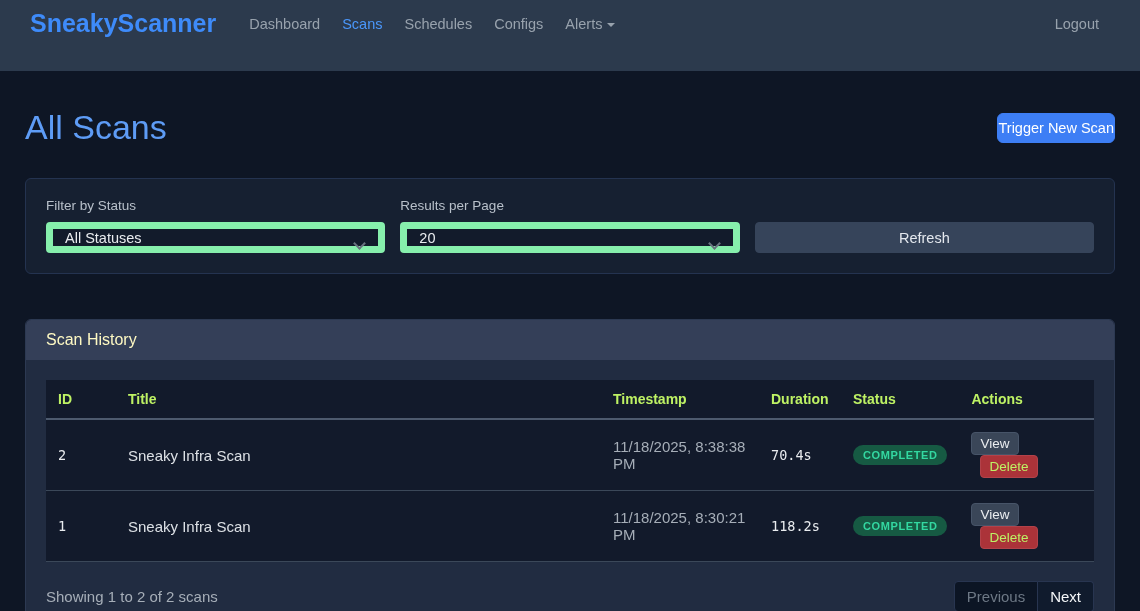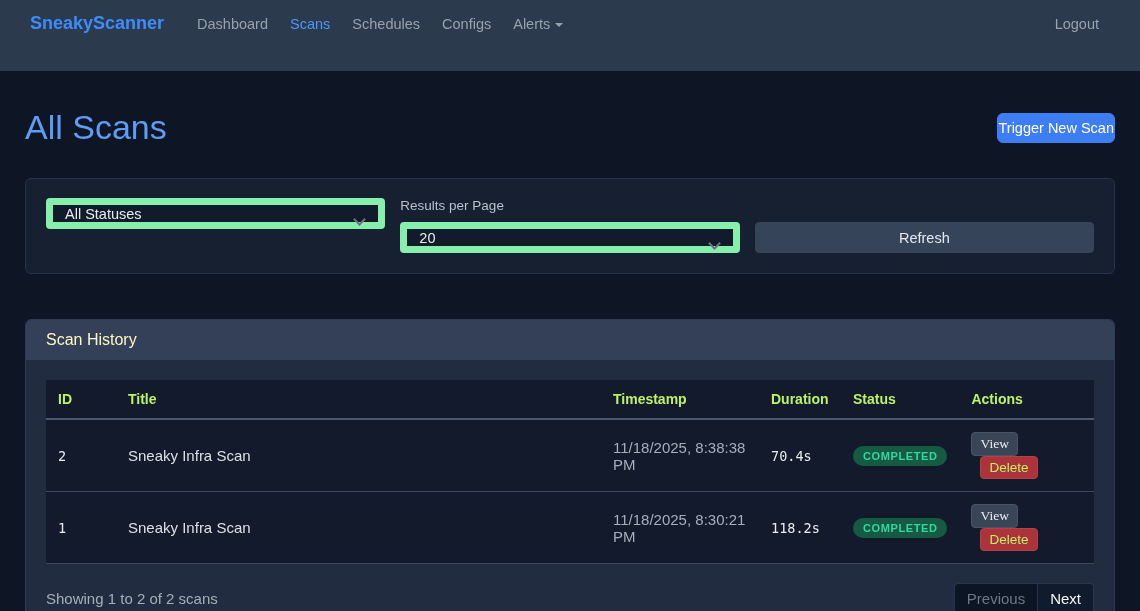--- a/index.html
+++ b/index.html
@@ -14,21 +14,21 @@
   
   .navbar {
     height: 71px;
     background: #2c3a4d;
     display: flex;
     align-items: flex-start;
     padding: 12px 30px 0 30px;
   }
   .brand {
     color: #3e8bfa;
-    font-size: 18px;
+    font-size: 25px;
     font-weight: bold;
     line-height: 22px;
     cursor: pointer;
   }
   .nav-links { display: flex; align-items: center; margin-left: 22px; margin-top: 2px; }
   .nav-link {
     color: #98a2ad;
     font-size: 14.5px;
     padding: 0 8px;
     margin: 0 3px;
@@ -169,21 +169,21 @@
     border-radius: 10px;
   }
   .btn-view {
     background: #3a4658;
     border: 1px solid #475468;
     color: #e9ecef;
     border-radius: 4px;
     font-size: 13.5px;
     padding: 3px 8px;
     cursor: pointer;
-    font-family: Liberation Serif, serif;
+    font-family: Liberation Sans, sans-serif;
   }
   .btn-delete {
     background: #ab3339;
     border: 1px solid #b2424a;
     color: #bef264;
     border-radius: 4px;
     font-size: 13.5px;
     padding: 3px 8px;
     margin-left: 9px;
     cursor: pointer;
@@ -237,20 +237,21 @@
 
 <div class="container">
 
   <div class="page-header">
     <div class="page-title">All Scans</div>
     <button class="btn-primary">Trigger New Scan</button>
   </div>
 
   <div class="filter-card">
     <div>
+      <span class="field-label">Filter by Status</span>
       <div class="select">
         <span>All Statuses</span>
       </div>
     </div>
     <div>
       <span class="field-label">Results per Page</span>
       <div class="select">
         <span>20</span>
       </div>
     </div>

